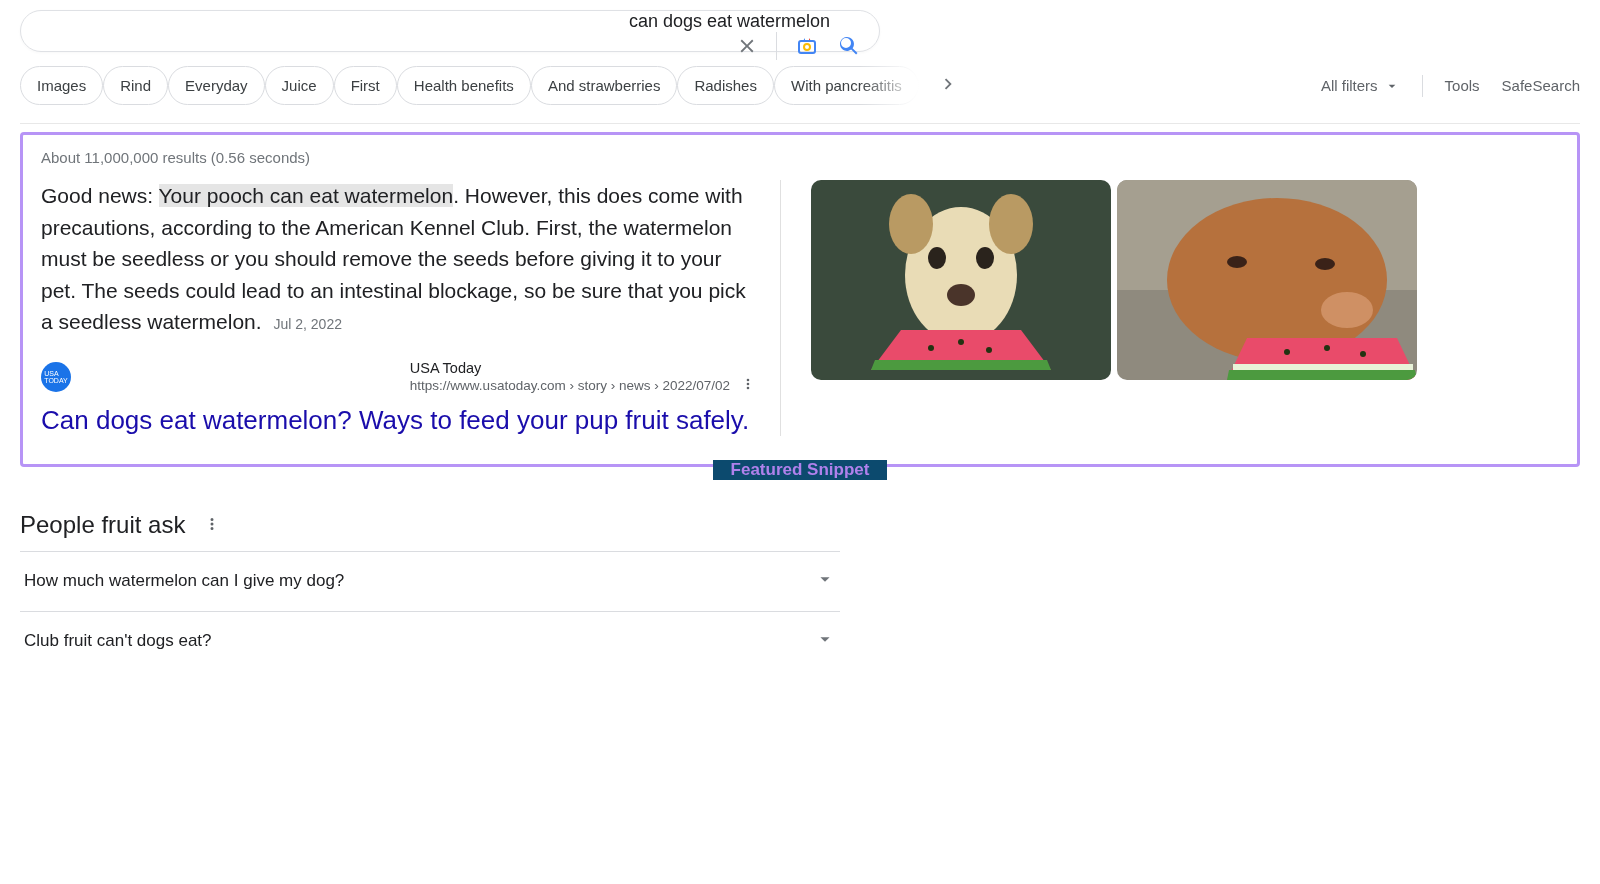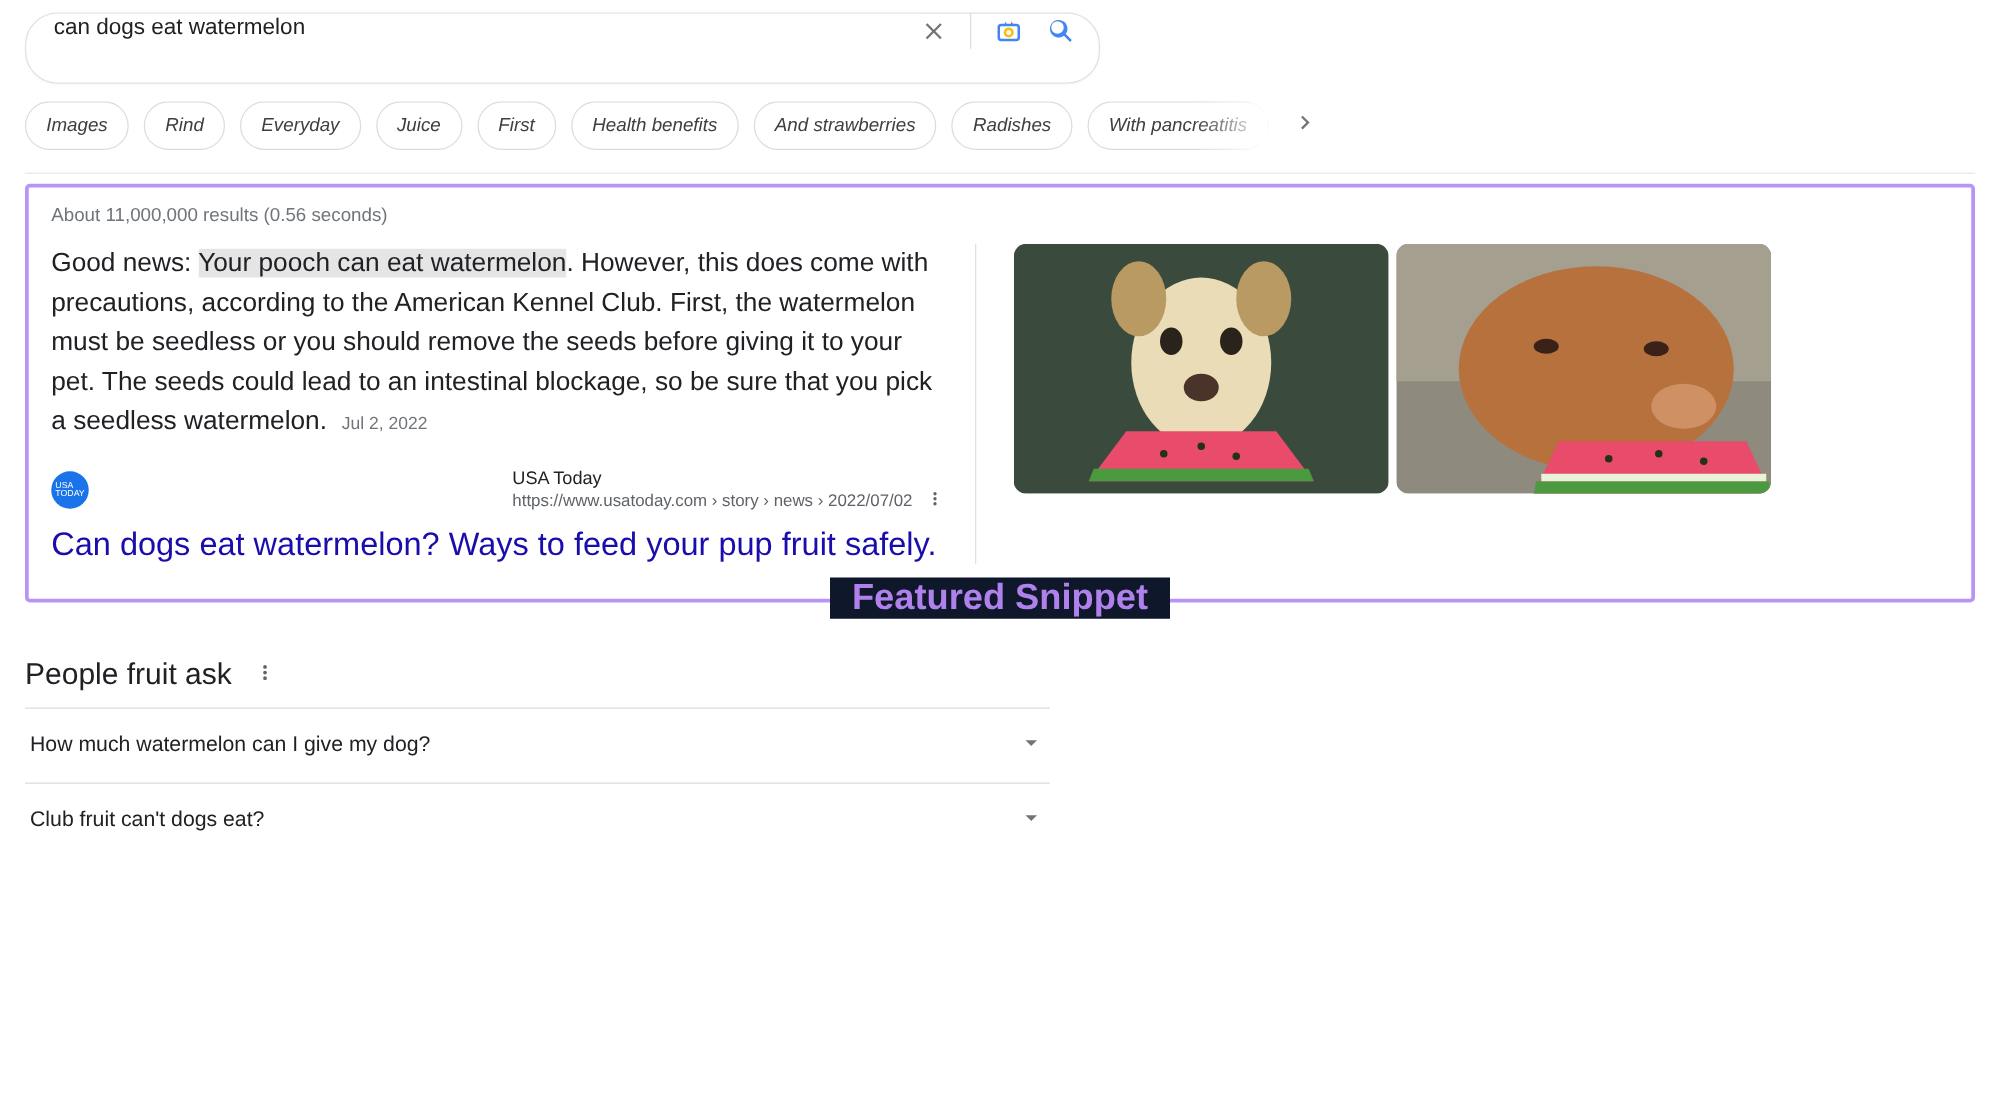--- a/index.html
+++ b/index.html
@@ -6,28 +6,29 @@
   body {
     font-family: Arial, sans-serif;
     background: #fff;
     color: #202124;
     padding: 10px 20px;
   }
 
   
   .search-bar {
     display: flex;
-    align-items: flex-start;
+    align-items: flex-end;
     width: 860px;
-    height: 57px;
+    height: 42px;
     border: 1px solid #dfe1e5;
     border-radius: 26px;
     padding: 0 18px 0 22px;
     margin-bottom: 14px;
     box-shadow: 0 1px 3px rgba(0,0,0,0.03);
+    flex-direction: column;
   }
   .search-bar input {
     flex: 1;
     border: none;
     outline: none;
     font-size: 18px;
     color: #202124;
   }
   .search-icons { display:flex; align-items:center; gap:18px; }
   .icon-btn { cursor:pointer; display:flex; align-items:center; justify-content:center; }
@@ -48,24 +49,22 @@
     padding:10px 16px;
     font-size:15px;
     color:#3c4043;
     cursor:pointer;
     background:#fff;
     white-space:nowrap;
   }
   .chips-mask {
     position:relative;
     display:flex;
-    gap:12px;
     overflow:hidden;
     max-width:1040px;
-    font-style:italic;
   }
   .chips-fade {
     position:absolute;
     right:0; top:0; bottom:0; width:60px;
     background:linear-gradient(to right, rgba(255,255,255,0), #fff);
     pointer-events:none;
   }
   .chip-next { cursor:pointer; color:#70757a; padding:0 6px; }
   .right-tools { display:flex; align-items:center; gap:22px; margin-left:auto; color:#5f6368; font-size:15px; }
   .right-tools .sep { width:1px; height:22px; background:#dadce0; }
@@ -98,22 +97,22 @@
     width:300px; height:200px; border-radius:10px; overflow:hidden;
   }
   .snippet-img svg { width:100%; height:100%; display:block; }
 
   .featured-label-row {
     position:absolute;
     left:0; right:0; bottom:-16px;
     display:flex; align-items:center; justify-content:center;
   }
   .featured-label-row .label-text {
-    background:#0f172a; padding:0 18px;
-    color:#b081ec; font-size:29px; font-weight:600;
+    background:#0c4a6e; padding:0 18px;
+    color:#b081ec; font-size:17px; font-weight:600;
   }
 
   .feedback-row {
     display:flex; align-items:center; gap:14px;
     justify-content:flex-end;
     color:#5f6368; font-size:14px;
     margin-top:18px;
   }
   .feedback-row .dot { color:#9aa0a6; }
   .feedback-row span { display:flex; align-items:center; gap:6px; cursor:pointer; }
@@ -171,20 +170,31 @@
     <div class="chip">And strawberries</div>
     <div class="chip">Radishes</div>
     <div class="chip">With pancreatitis</div>
     <div class="chips-fade"></div>
   </div>
   <span class="chip-next">
     <svg width="22" height="22" viewBox="0 0 24 24">
         <path fill="#70757a" d="m8.59 16.59 4.58-4.59-4.58-4.59L10 6l6 6-6 6z"></path>
       </svg>
   </span>
+  <div class="right-tools">
+    <span class="all-filters">
+      <span>All filters</span>
+      <svg width="16" height="16" viewBox="0 0 24 24">
+          <path fill="#5f6368" d="m7 10 5 5 5-5z"></path>
+        </svg>
+    </span>
+    <span class="sep"></span>
+    <span class="tools-link">Tools</span>
+    <span class="safesearch-link">SafeSearch</span>
+  </div>
 </div>
 
 <div class="featured-wrap">
   <div class="result-stats">About 11,000,000 results (0.56 seconds)</div>
 
   <div class="snippet-row">
     <div class="snippet-text-col">
       <div class="snippet-body">
         <span>Good news: </span><span class="hl">Your pooch can eat watermelon</span><span>. However, this does come with precautions, according to the American Kennel Club. First, the watermelon must be seedless or you should remove the seeds before giving it to your pet. The seeds could lead to an intestinal blockage, so be sure that you pick a seedless watermelon.</span>
         <span class="snippet-date">Jul 2, 2022</span>

